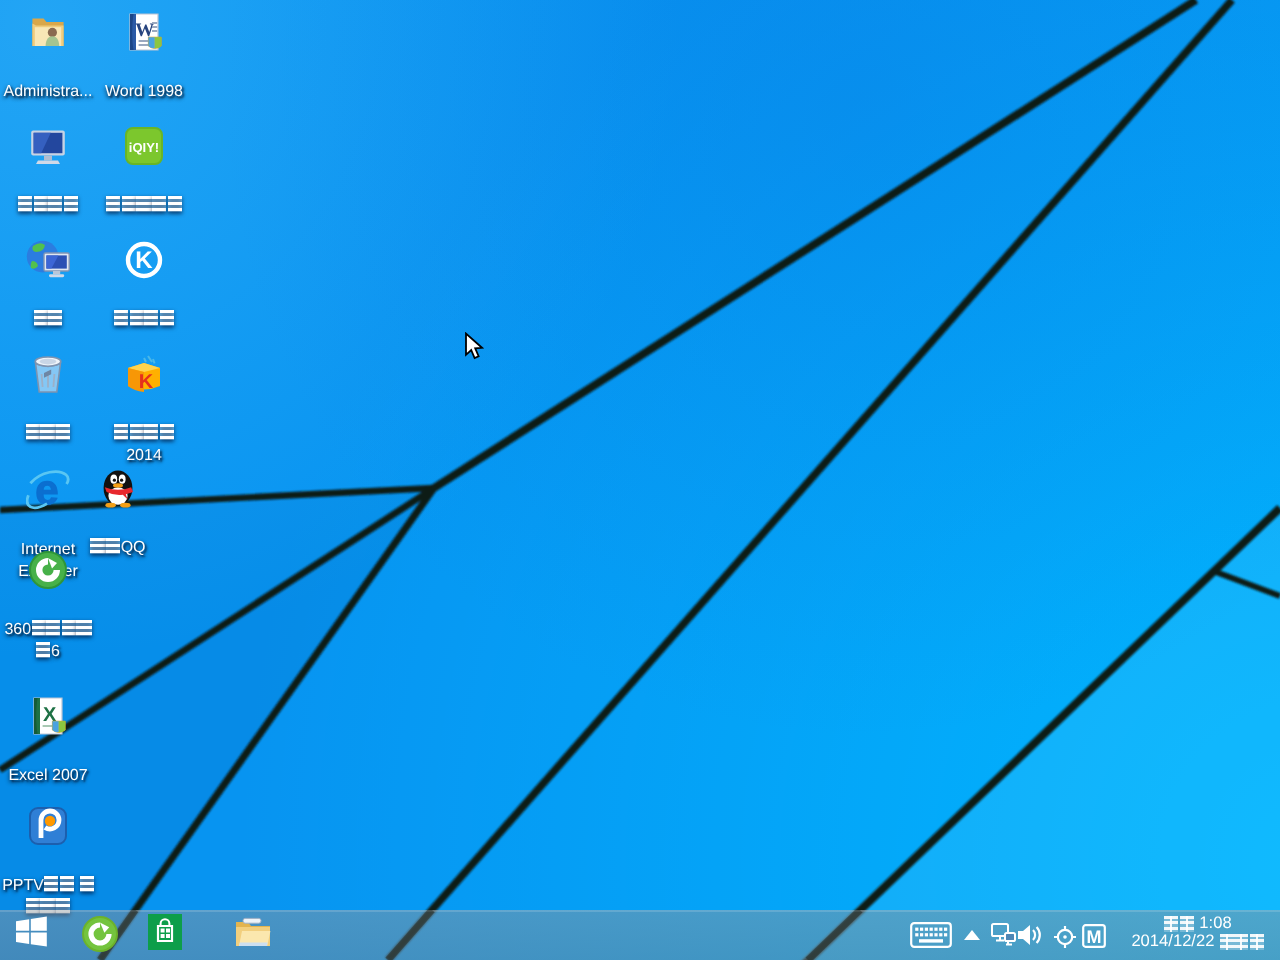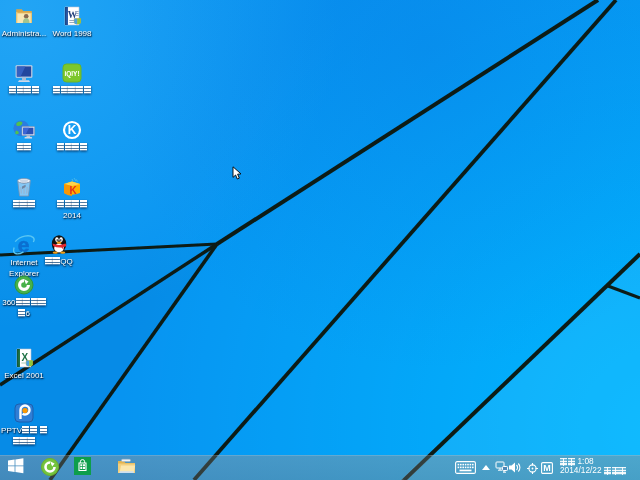--- a/index.html
+++ b/index.html
@@ -1,24 +1,24 @@
 <!DOCTYPE html>
 <html><head><meta charset="utf-8"><style>
 html,body{margin:0;padding:0}
 body{width:640px;height:480px;overflow:hidden;position:relative;font-family:"Liberation Sans",sans-serif}
 #wp{position:absolute;left:0;top:0}
 .ic{position:absolute;width:48px;text-align:center}
 .ic svg{display:block;margin:0 auto}
-.lb{margin-top:2px;font-size:8px;line-height:11px;color:#fff;text-shadow:0 1px 2px rgba(0,0,20,.9),1px 1px 1px rgba(0,0,20,.55)}
+.lb{margin-top:14px;font-size:8px;line-height:11px;color:#fff;text-shadow:0 1px 2px rgba(0,0,20,.9),1px 1px 1px rgba(0,0,20,.55)}
 .cj{display:inline-block;width:7.2px;height:8px;margin:0 .2px;vertical-align:-1px;
 background:repeating-linear-gradient(180deg,#fff 0 1.6px,rgba(255,255,255,.3) 1.6px 2.9px);
 filter:drop-shadow(0 1px 1px rgba(0,0,30,.8))}
 #bar{position:absolute;left:0;top:455px;width:640px;height:25px;box-shadow:inset 0 1px 0 rgba(255,255,255,.15);background:linear-gradient(rgba(138,148,155,.5),rgba(125,136,144,.5))}
 .tb{position:absolute}
-#clock{position:absolute;left:560px;top:457px;width:78px;color:#fff;font-size:8.3px;line-height:9px}
+#clock{position:absolute;left:560px;top:457px;width:78px;text-align:center;color:#fff;font-size:8.3px;line-height:9px}
 .ck{display:inline-block;width:7px;height:7.5px;margin:0 .3px;vertical-align:-1.5px;
 background:
  linear-gradient(90deg,rgba(255,255,255,0) 0 3px,rgba(255,255,255,.9) 3px 4px,rgba(255,255,255,0) 4px 4.6px),
  repeating-linear-gradient(180deg,rgba(255,255,255,.92) 0 1.5px,rgba(255,255,255,.25) 1.5px 2.7px)}
 </style></head>
 <body>
 <svg id="wp" width="640" height="480" viewBox="0 0 640 480">
 <defs>
 <radialGradient id="rg1" gradientUnits="userSpaceOnUse" cx="660" cy="430" r="540">
 <stop offset="0" stop-color="#00b6ff"></stop>
@@ -188,21 +188,21 @@
 <path d="M3 1 h3 v18 H3 Z" fill="#1e7145"></path>
 <path d="M3 1 h1.8 c-.9 4-.9 14 0 18 H3 Z" fill="#155b36"></path>
 <text x="10.8" y="12.5" font-size="10" font-weight="bold" fill="#1e7145" text-anchor="middle">X</text>
 <rect x="7.3" y="14.5" width="9" height="1" fill="#a9c9b4"></rect>
 <g transform="translate(12.2,12.6) scale(.8)">
 <path d="M0 0 H8 V5.5 Q4 8.5 0 5.5 Z" fill="#f3c23a" stroke="#d9a21a" stroke-width=".5"></path>
 <path d="M0 0 H4 V6.8 Q2 7.5 0 5.5 Z" fill="#4aa3e0"></path>
 <path d="M4 0 H8 V5.5 Q6 7.5 4 6.8 Z" fill="#8cc63f"></path>
 </g>
 </svg>
-<div class="lb">Excel 2001</div>
+<div class="lb">Excel 2007</div>
 </div>
 
 <div class="ic" style="left:0;top:403px">
 <svg width="20" height="20" viewBox="0 0 20 20">
 <rect x="1" y="1" width="18" height="18" rx="4" fill="#2f7fd6"></rect>
 <rect x="1" y="1" width="18" height="18" rx="4" fill="none" stroke="#1c5fae" stroke-width="1"></rect>
 <path d="M6.5 16 V7 a4.5 4.5 0 0 1 9 0 a4.5 4.5 0 0 1-7 3.7" fill="none" stroke="#fff" stroke-width="2.4"></path>
 <circle cx="11" cy="7.5" r="2.6" fill="#f90"></circle>
 </svg>
 <div class="lb">PPTV<span class="cj"></span><span class="cj"></span> <span class="cj"></span><br><span class="cj"></span><span class="cj"></span><span class="cj"></span></div>

